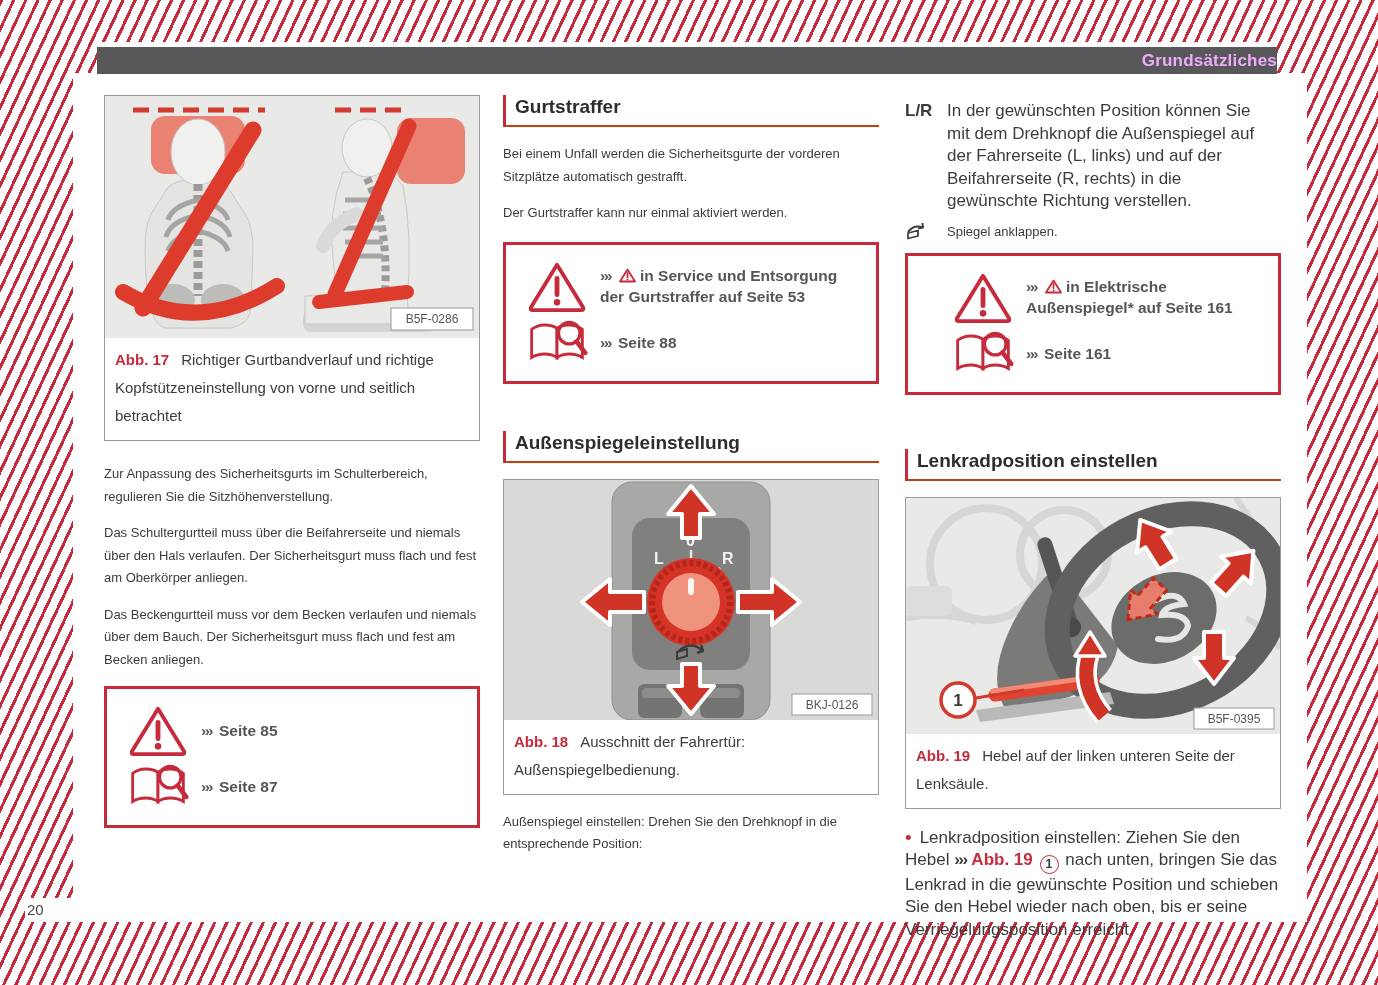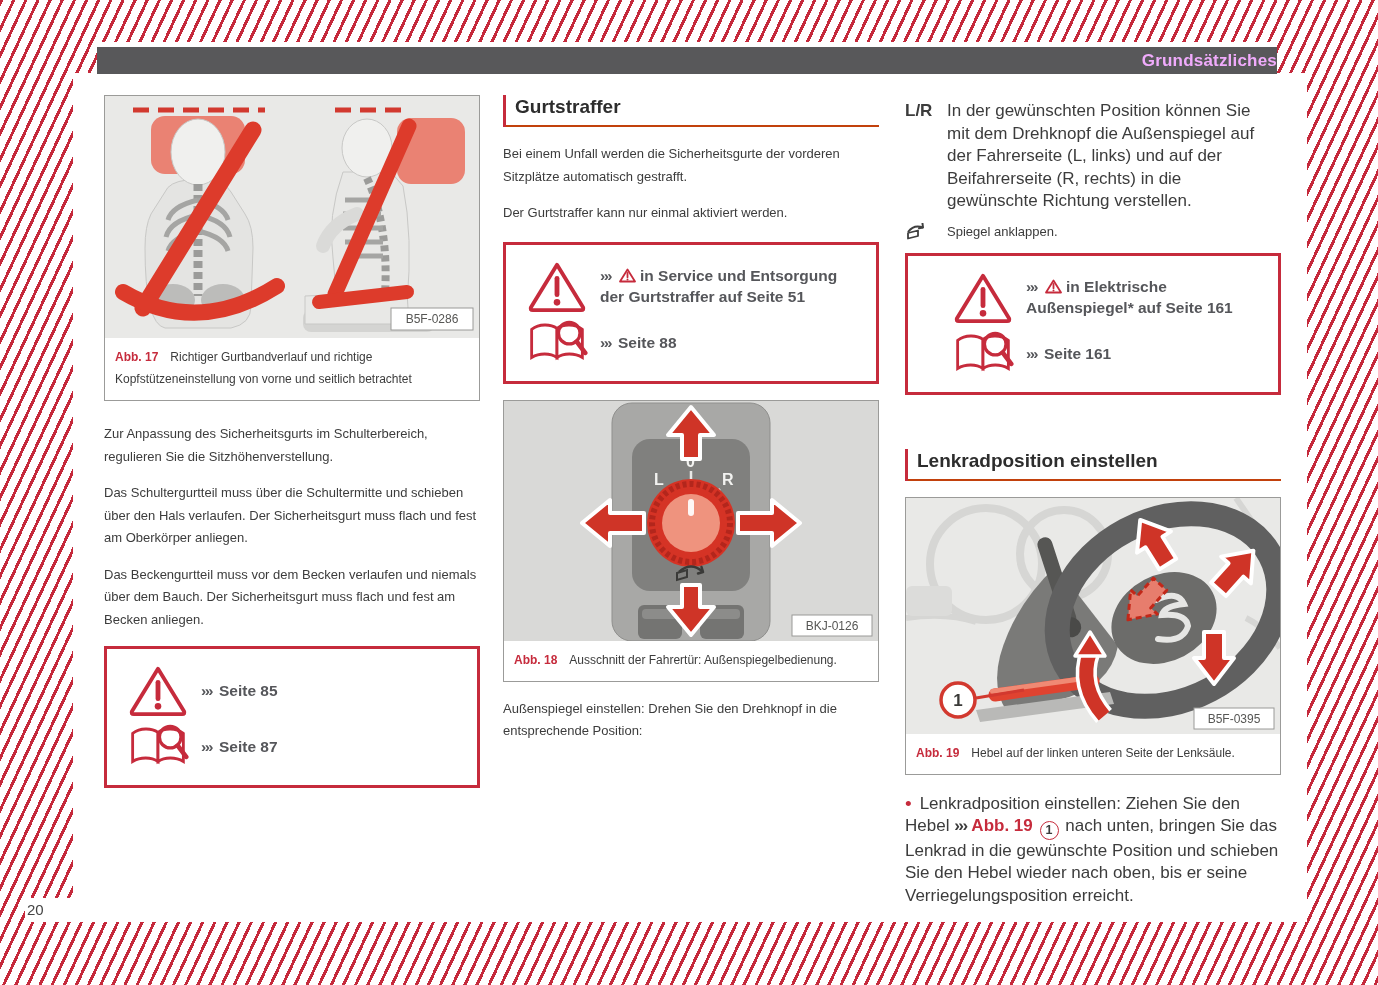--- a/index.html
+++ b/index.html
@@ -29,21 +29,21 @@
   .para{font-size:13px;line-height:22.5px;color:#3c3c3c;margin:8px 0 14px 0;}
 
   .heading{
     position:relative;font-size:19px;font-weight:bold;color:#2d2d2d;
     border-bottom:2px solid #c2410c;padding:1px 0 7px 12px;margin:0;
   }
   .heading::before{content:"";position:absolute;left:0;top:0;bottom:-2px;width:3px;background:#c62b3c;}
 
   .figure-box{border:1px solid #9b9b99;background:#fff;}
   .figure-box svg{display:block;}
-  .figure-caption{padding:8px 10px 10px 10px;font-size:12px;line-height:22px;color:#3c3c3c;}
+  .figure-caption{padding:8px 10px 10px 10px;font-size:15px;line-height:28px;color:#3c3c3c;}
   .fig-label{color:#c62b3c;font-weight:bold;margin-right:12px;}
 
   .warnbox{border:3px solid #c62b3c;padding:8px 12px 8px 8px;background:#fff;}
   .w-row{display:flex;align-items:center;margin:7px 0;}
   .w-icon{width:86px;flex:none;display:flex;justify-content:center;align-items:center;}
   .w-text{font-weight:bold;font-size:15.5px;line-height:21px;color:#55565a;}
   .w-arrows{letter-spacing:-1.5px;margin-right:7px;}
   .inline-tri{vertical-align:-2px;margin:0 4px 0 1px;}
 
   .lr-block{display:flex;margin:5px 11px 0 0;}
@@ -108,21 +108,21 @@
       <path d="M214 206 L302 196" stroke="#dd3b2b" stroke-width="14" stroke-linecap="round"></path>
       <rect x="286" y="212" width="82" height="22" fill="#ffffff" stroke="#9a9a98"></rect>
       <text x="327" y="227" font-size="12" fill="#565654" text-anchor="middle">B5F-0286</text>
     </svg>
     <div class="figure-caption">
       <span class="fig-label">Abb. 17</span><span>Richtiger Gurtbandverlauf und richtige Kopfstützeneinstellung von vorne und seitlich betrachtet</span>
     </div>
   </div>
 
   <p class="para mt22">Zur Anpassung des Sicherheitsgurts im Schulterbereich, regulieren Sie die Sitzhöhenverstellung.</p>
-  <p class="para">Das Schultergurtteil muss über die Schultermitte und schieben über den Hals verlaufen. Der Sicherheitsgurt muss flach und fest am Oberkörper anliegen.</p>
+  <p class="para">Das Schultergurtteil muss über die Beifahrerseite und niemals über den Hals verlaufen. Der Sicherheitsgurt muss flach und fest am Oberkörper anliegen.</p>
   <p class="para">Das Beckengurtteil muss vor dem Becken verlaufen und niemals über dem Bauch. Der Sicherheitsgurt muss flach und fest am Becken anliegen.</p>
 
   <div class="warnbox mt15">
     <div class="w-row">
       <span class="w-icon">
         <svg width="60" height="52" viewBox="0 0 62 54">
           <path d="M31 5 L58 49 Q59.5 52 56 52 H6 Q2.5 52 4 49 Z" fill="none" stroke="#c62b3c" stroke-width="4" stroke-linejoin="round"></path>
           <line x1="31" y1="19" x2="31" y2="36" stroke="#c62b3c" stroke-width="5" stroke-linecap="round"></line>
           <circle cx="31" cy="44" r="3.4" fill="#c62b3c"></circle>
         </svg>
@@ -156,35 +156,36 @@
         <svg width="60" height="52" viewBox="0 0 62 54">
           <path d="M31 5 L58 49 Q59.5 52 56 52 H6 Q2.5 52 4 49 Z" fill="none" stroke="#c62b3c" stroke-width="4" stroke-linejoin="round"></path>
           <line x1="31" y1="19" x2="31" y2="36" stroke="#c62b3c" stroke-width="5" stroke-linecap="round"></line>
           <circle cx="31" cy="44" r="3.4" fill="#c62b3c"></circle>
         </svg>
       </span>
       <span class="w-text"><span class="w-arrows">›››</span><svg class="inline-tri" width="17" height="15" viewBox="0 0 17 15">
             <path d="M8.5 1.5 L16 13.5 H1 Z" fill="none" stroke="#c62b3c" stroke-width="1.8" stroke-linejoin="round"></path>
             <line x1="8.5" y1="5" x2="8.5" y2="9.2" stroke="#c62b3c" stroke-width="1.8" stroke-linecap="round"></line>
             <circle cx="8.5" cy="11.6" r="1" fill="#c62b3c"></circle>
-          </svg><span>in Service und Entsorgung der Gurtstraffer auf Seite 51</span></span>
+          </svg><span>in Service und Entsorgung der Gurtstraffer auf Seite 53</span></span>
     </div>
     <div class="w-row">
       <span class="w-icon">
         <svg width="62" height="47" viewBox="0 0 66 50">
           <path d="M6 11 C14 5 26 5 33 10 L33 41 C26 36 14 36 6 41 Z" fill="#fff" stroke="#c62b3c" stroke-width="3"></path>
           <path d="M60 11 C52 5 40 5 33 10 L33 41 C40 36 52 36 60 41 Z" fill="#fff" stroke="#c62b3c" stroke-width="3"></path>
           <circle cx="46" cy="15" r="11.5" fill="none" stroke="#c62b3c" stroke-width="3.5"></circle>
           <line x1="54" y1="24" x2="63" y2="36" stroke="#c62b3c" stroke-width="5" stroke-linecap="round"></line>
         </svg>
       </span>
       <span class="w-text"><span class="w-arrows">›››</span><span>Seite 88</span></span>
     </div>
   </div>
 
+  <h2 class="heading mt47">Außenspiegeleinstellung</h2>
 
   <div class="figure-box mt16">
     <svg width="374" height="240" viewBox="0 0 374 240">
       <rect x="0" y="0" width="374" height="240" fill="#d9d9d7"></rect>
       <rect x="108" y="2" width="158" height="238" rx="20" fill="#a8a8a6" stroke="#8f8f8d"></rect>
       <rect x="128" y="38" width="118" height="152" rx="18" fill="#80807e"></rect>
       <text x="150" y="84" font-size="16" font-weight="bold" fill="#f2f2f0">L</text>
       <text x="182" y="66" font-size="16" font-weight="bold" fill="#f2f2f0">0</text>
       <text x="218" y="84" font-size="16" font-weight="bold" fill="#f2f2f0">R</text>
       <path d="M160 88 l9 9 M187 70 v10 M216 88 l-9 9" stroke="#e8e8e6" stroke-width="2.5" fill="none"></path>

